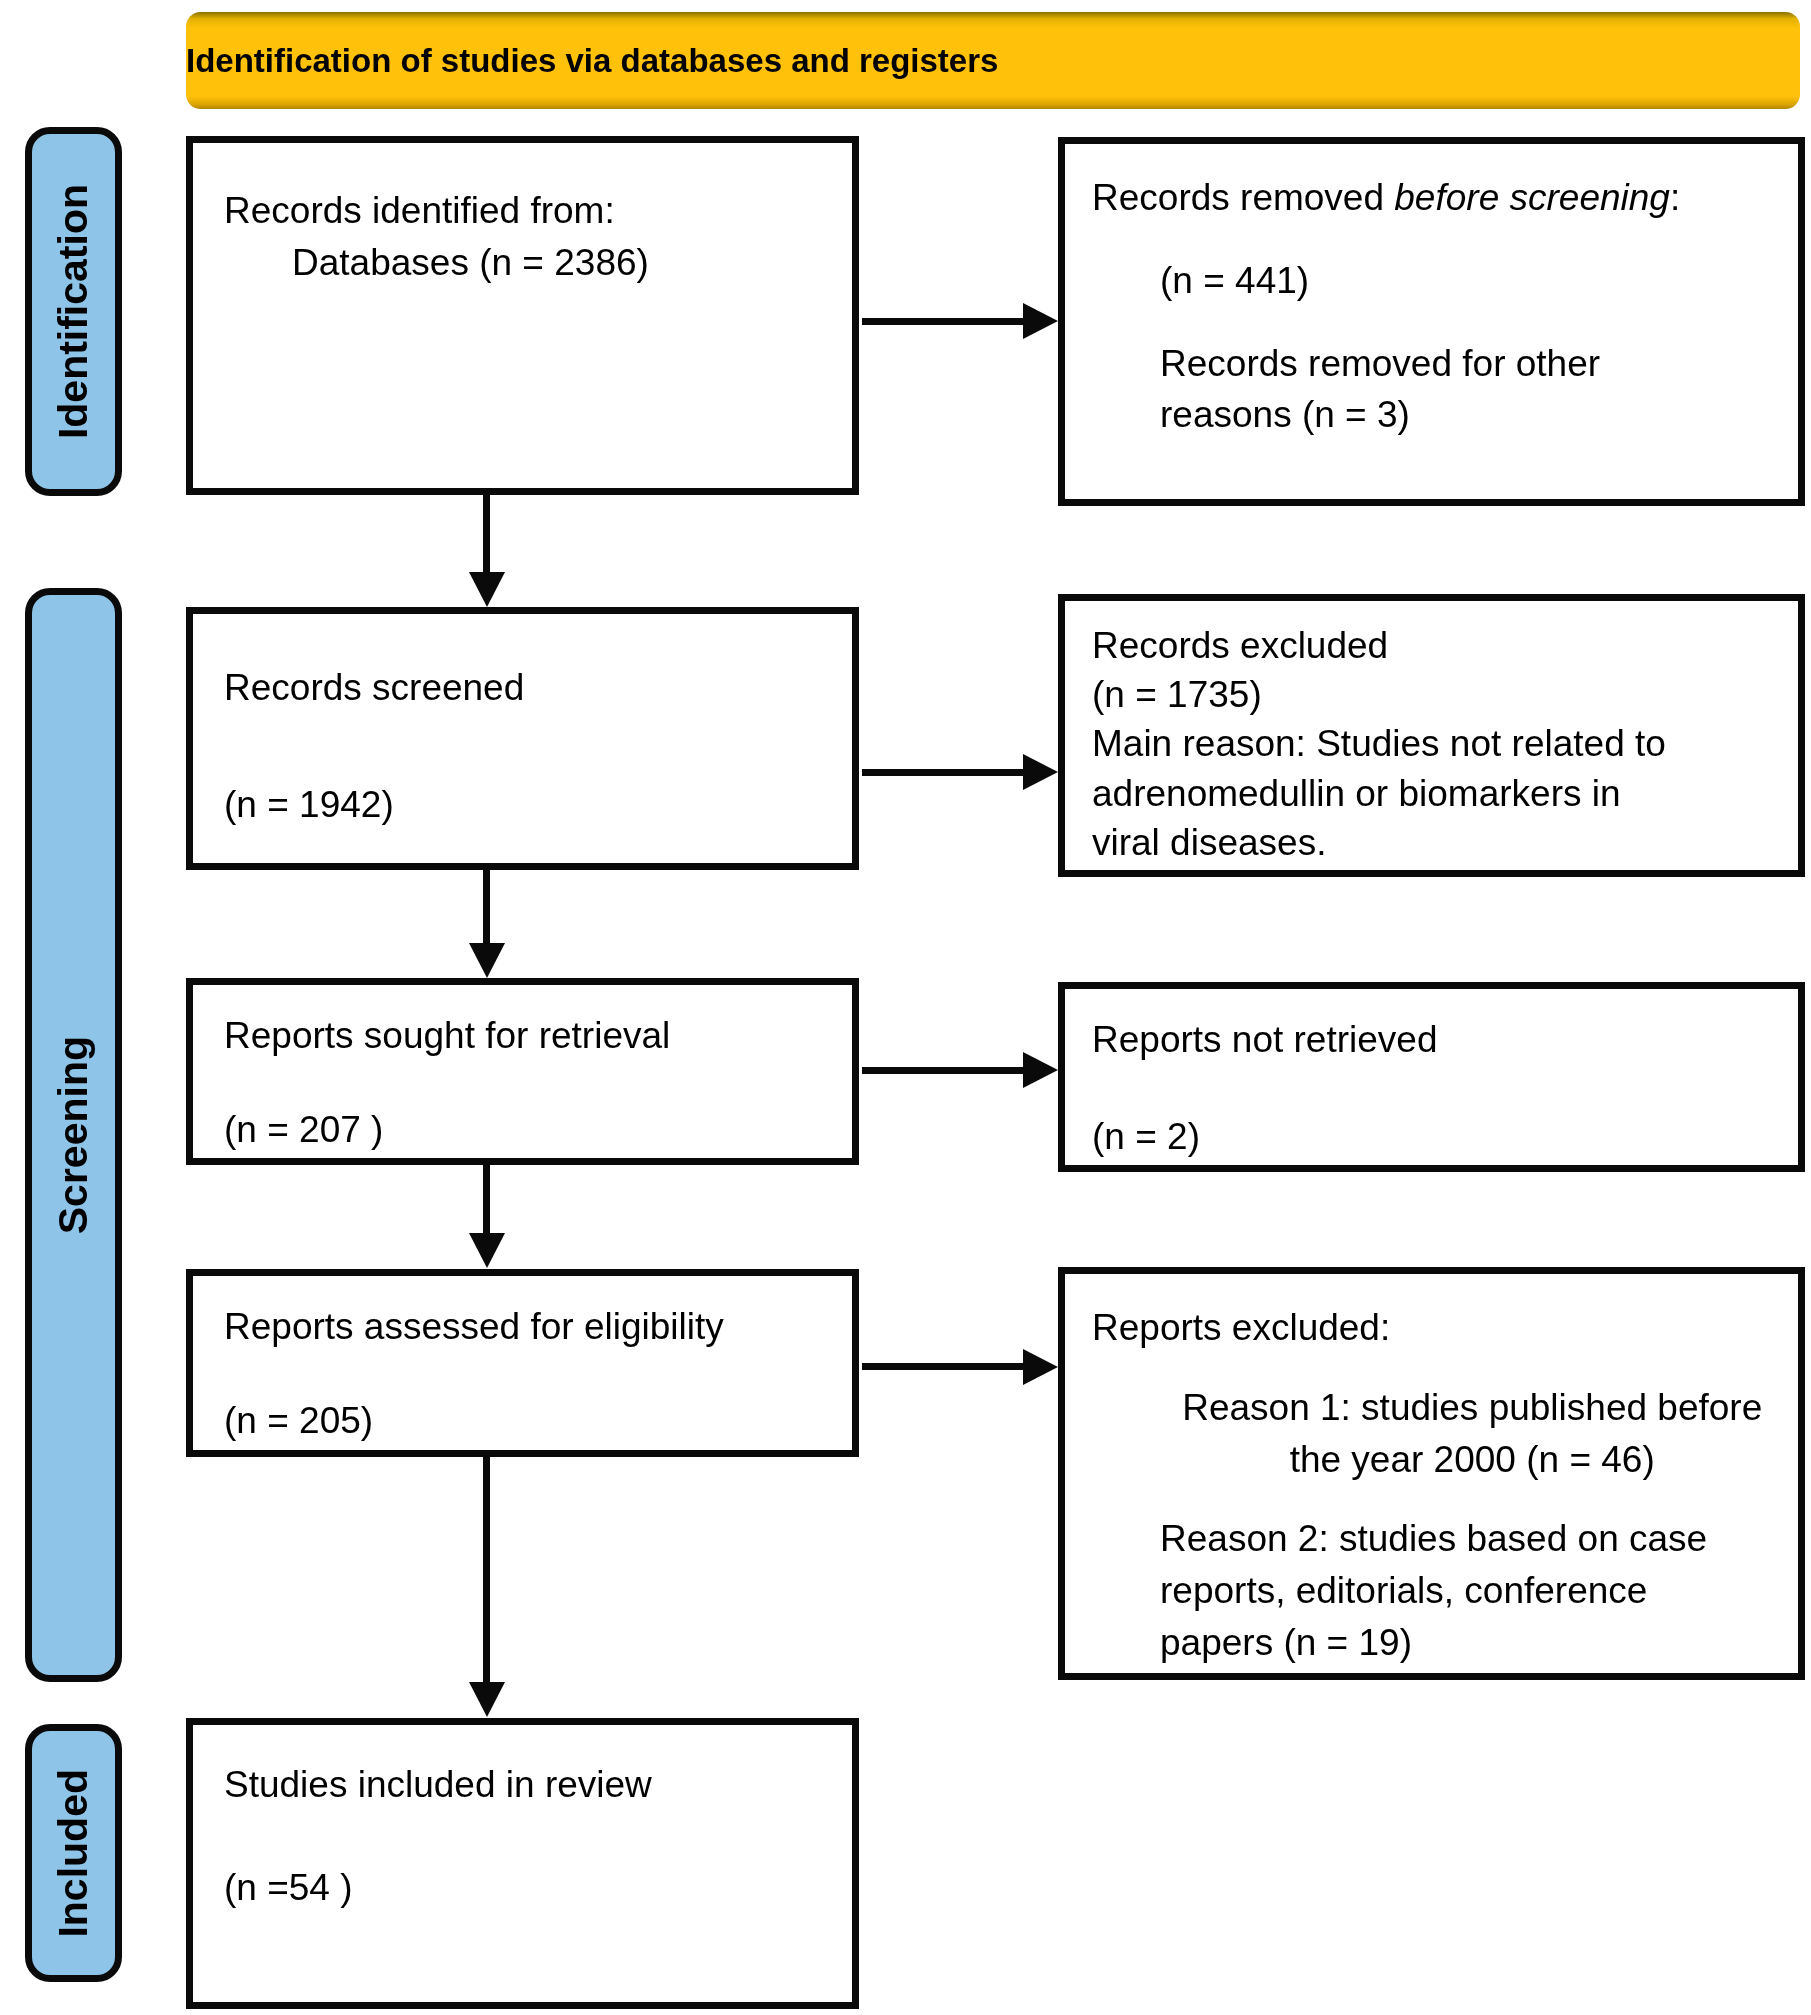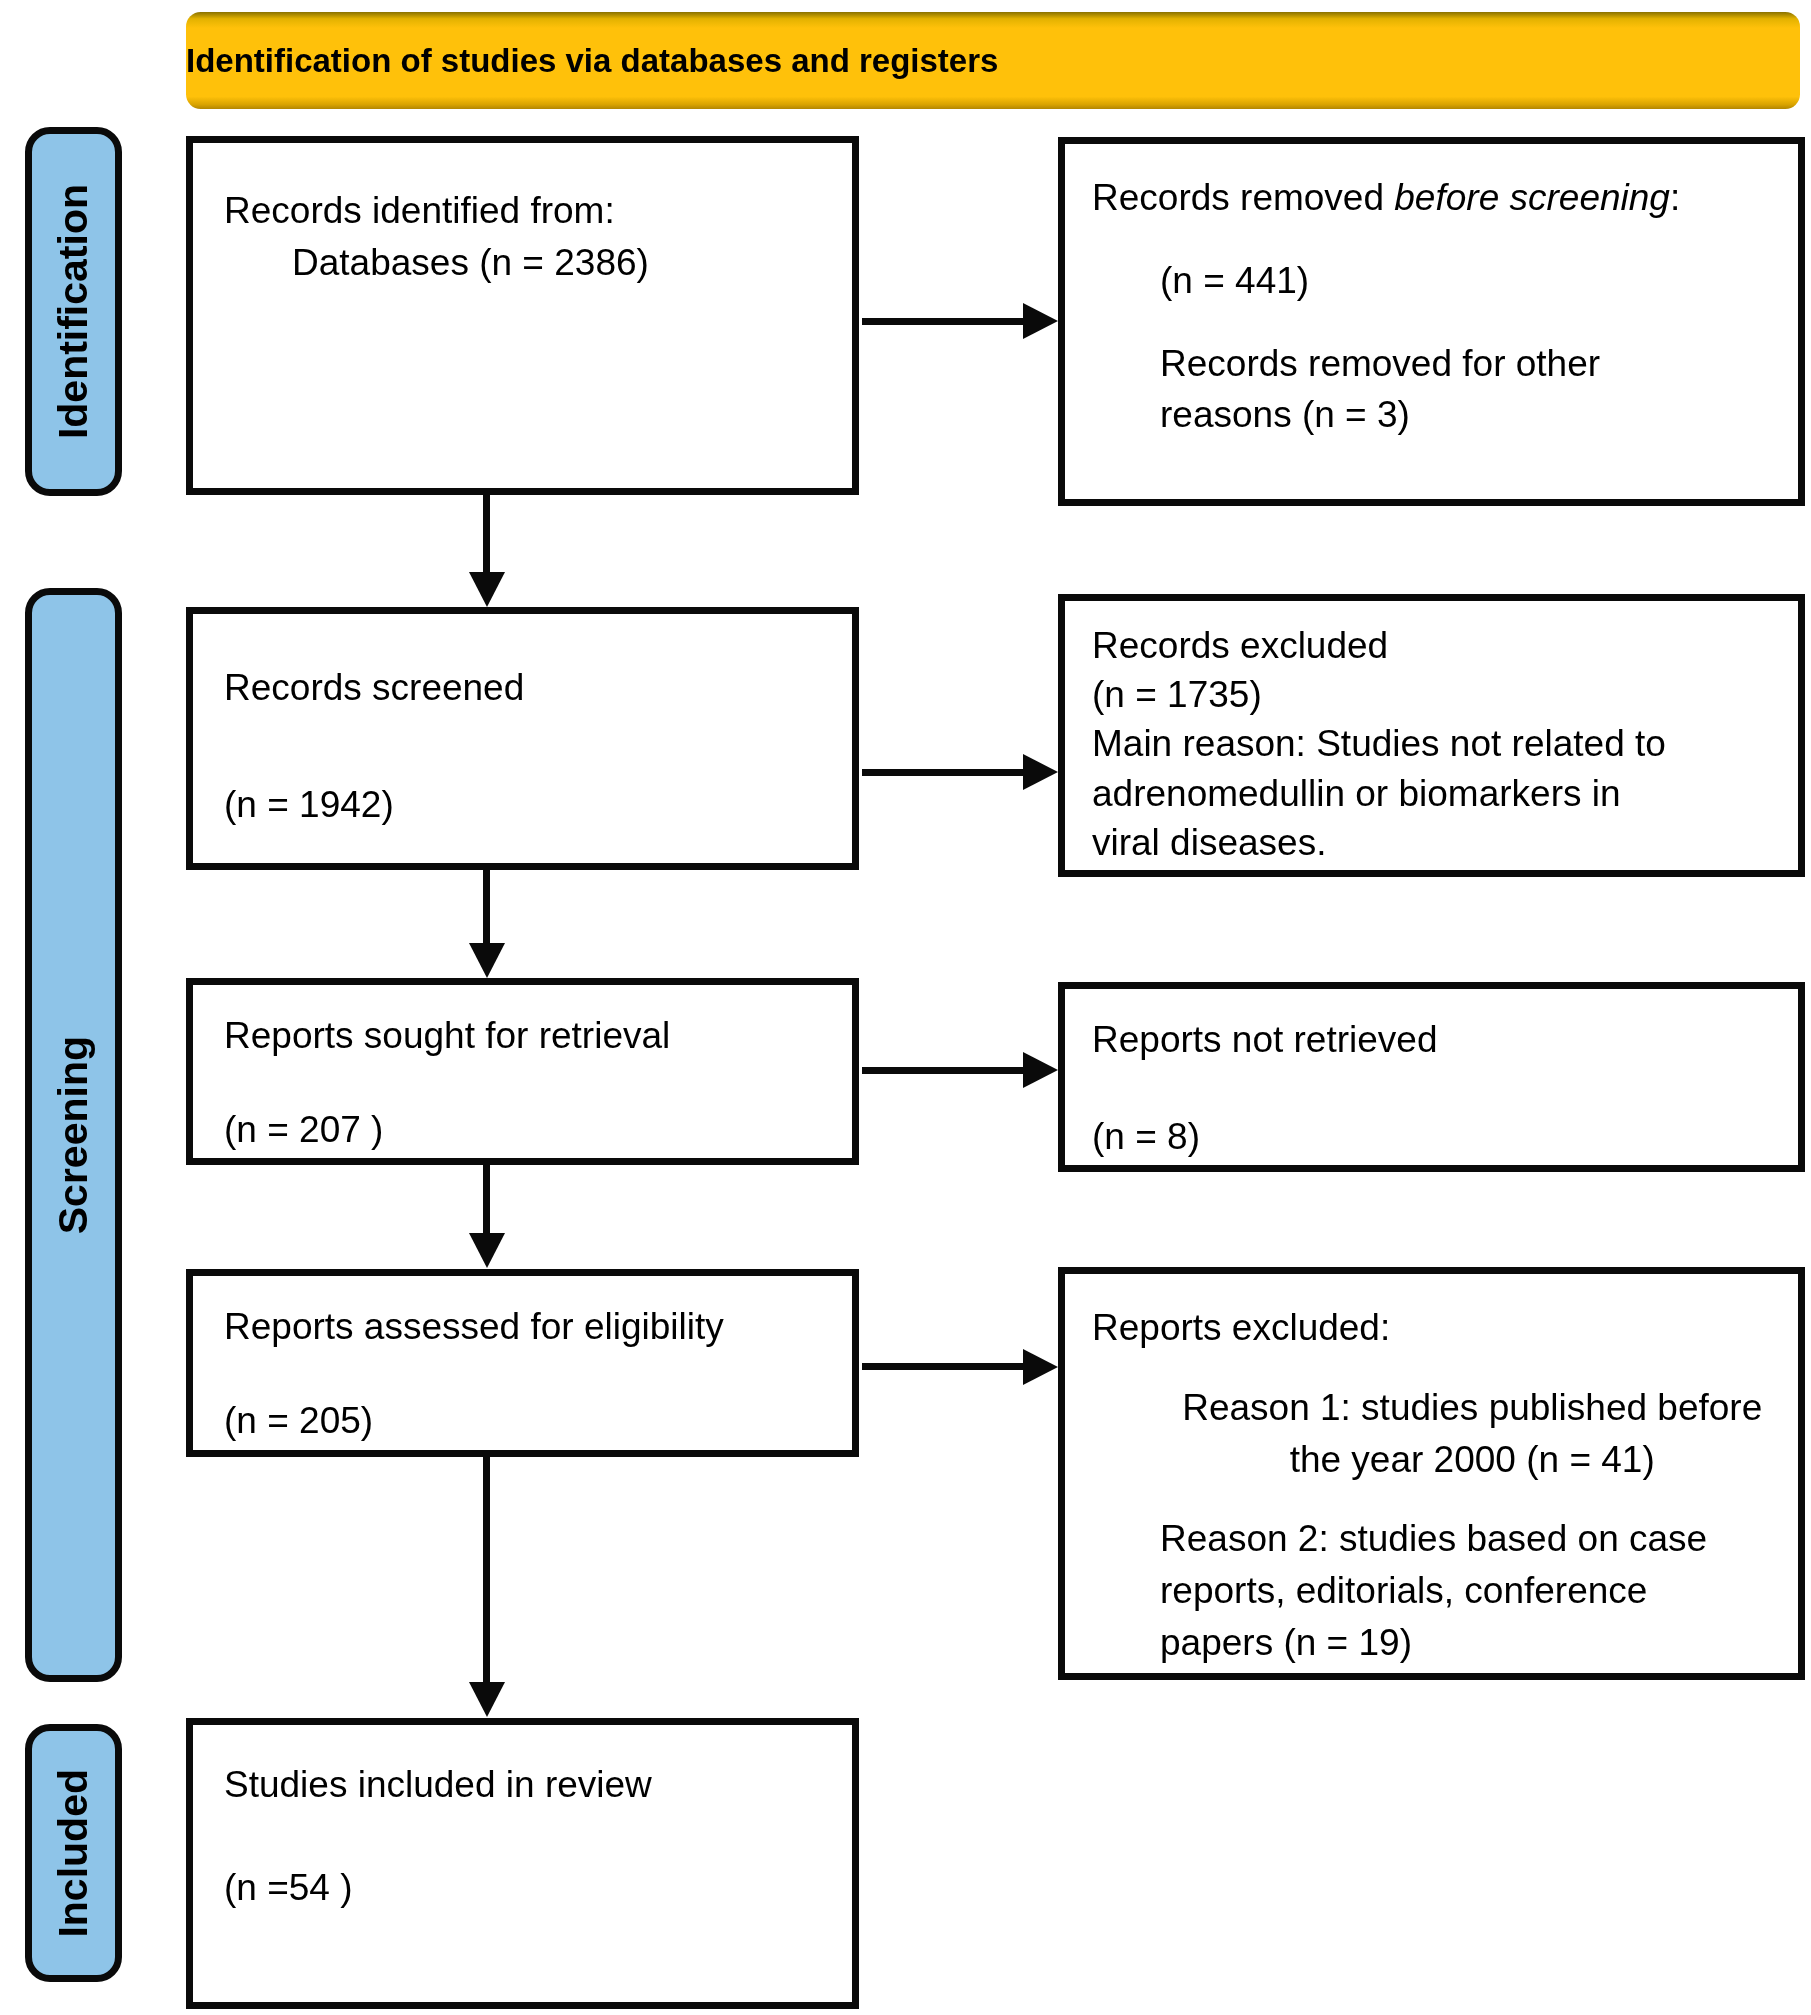--- a/index.html
+++ b/index.html
@@ -101,28 +101,28 @@
 <div class="box right-col tight" style="top:594px;height:283px;padding-top:20px;">
   <div class="ln">Records excluded</div>
   <div class="ln">(n = 1735)</div>
   <div class="ln">Main reason: Studies not related to</div>
   <div class="ln">adrenomedullin or biomarkers in</div>
   <div class="ln">viral diseases.</div>
 </div>
 
 <div class="box right-col" style="top:982px;height:190px;padding-top:25.4px;">
   <div class="ln">Reports not retrieved</div>
-  <div class="ln" style="margin-top:45px;">(n = 8)</div>
+  <div class="ln" style="margin-top:45px;">(n = 2)</div>
 </div>
 
 <div class="box right-col" style="top:1267px;height:413px;padding-top:28px;">
   <div class="ln">Reports excluded:</div>
   <div class="indent" style="margin-top:28px;text-align:center;">
     <div class="ln">Reason 1: studies published before</div>
-    <div class="ln">the year 2000 (n = 41)</div>
+    <div class="ln">the year 2000 (n = 46)</div>
   </div>
   <div class="indent" style="margin-top:28px;">
     <div class="ln">Reason 2: studies based on case</div>
     <div class="ln">reports, editorials, conference</div>
     <div class="ln">papers (n = 19)</div>
   </div>
 </div>
 
 <div>
   <div class="hshaft" style="left:862px;top:318px;width:164px;"></div>

